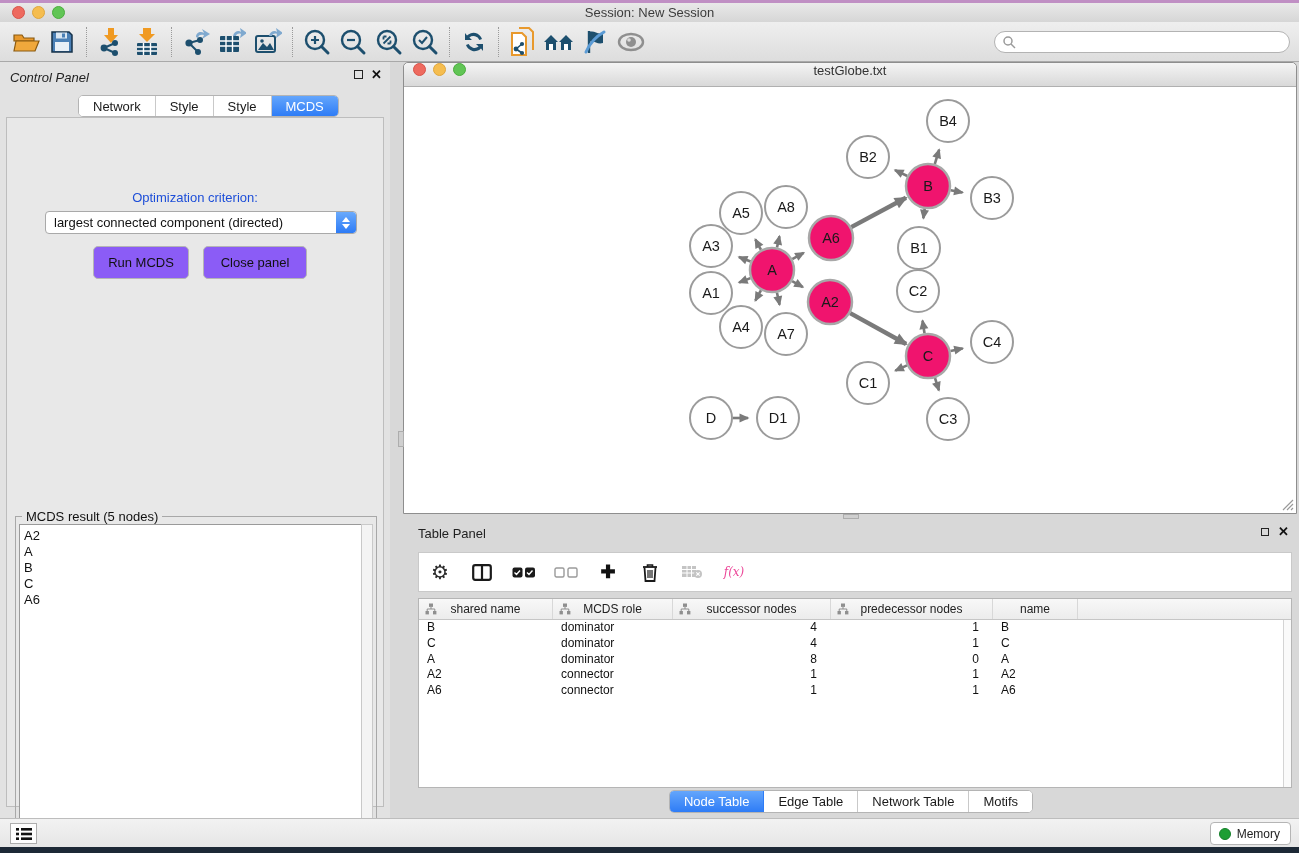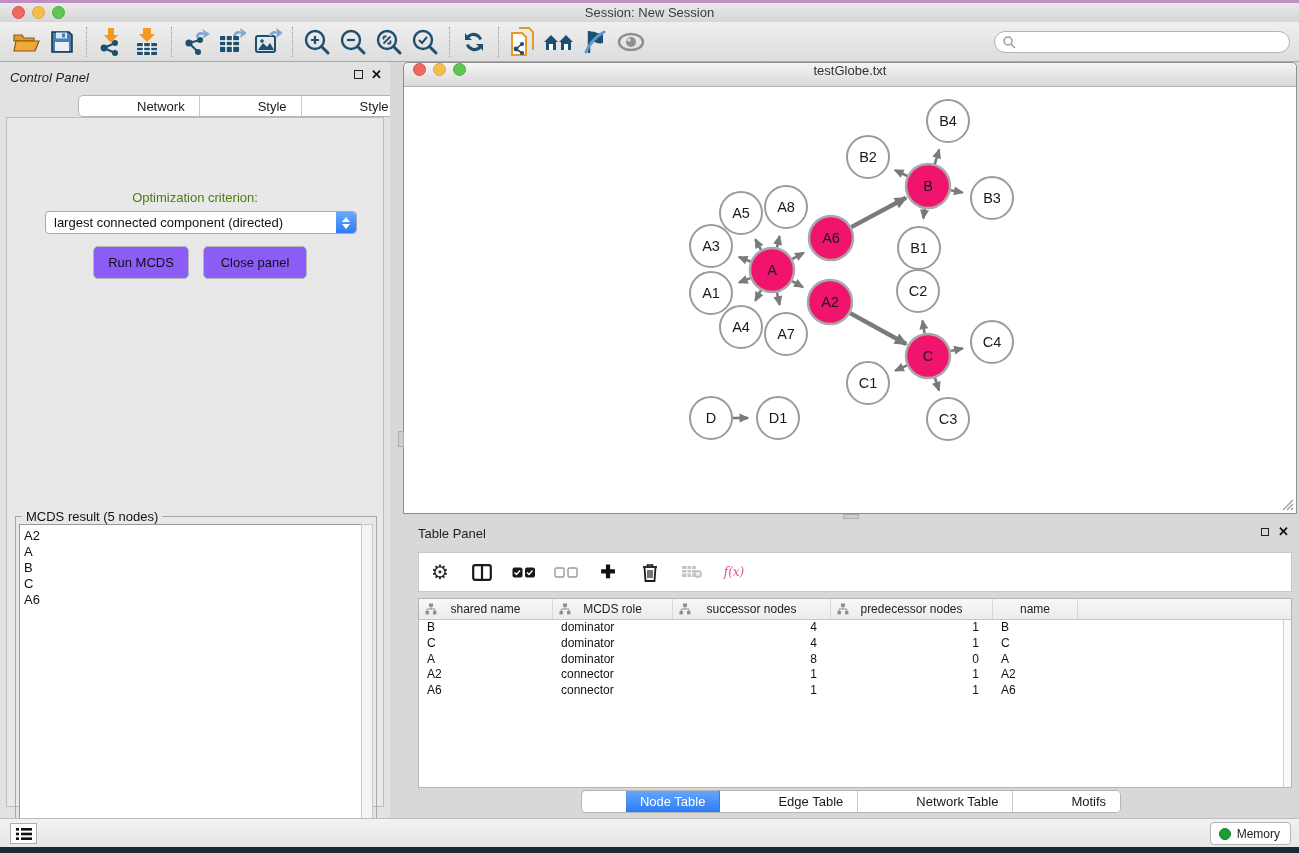--- a/index.html
+++ b/index.html
@@ -30,28 +30,28 @@
   
   .control-panel { position:absolute; left:0; top:62px; width:390px; height:756px; background:#e2e2e2; }
   .panel-head { position:absolute; left:0; top:4px; width:100%; height:22px; display:flex; align-items:center; }
   .panel-title { margin-left:10px; font-size:13px; color:#222;font-style:italic; }
   .panel-ctrls { position:absolute; right:8px; top:3px; display:flex; gap:8px; align-items:center; }
   .float-box { width:9px; height:9px; border:1.5px solid #222; display:inline-block; }
   .close-x { font-size:13px; font-weight:bold; color:#111; line-height:11px; }
 
   .seg { display:flex; border:1px solid #b4b4b4; border-radius:5px; background:#fff; overflow:hidden; height:22px; }
   .seg .seg-item { padding:0 14px; display:flex; align-items:center; font-size:13px; color:#1a1a1a;
-                   border-right:1px solid #c9c9c9; background:#fff;margin-left:44px; }
+                   border-right:1px solid #c9c9c9; background:#fff; }
   .seg .seg-item:last-child { border-right:none; }
   .seg .seg-item.active { background:linear-gradient(#64a6fc,#2e7cf6); color:#fff; border-right-color:#2e7cf6; }
   .cp-tabs { position:absolute; left:78px; top:33px; }
 
   .cp-content { position:absolute; left:6px; top:55px; width:378px; height:690px;
                 border:1px solid #bdbdbd; background:#e8e8e8; }
-  .opt-label { position:absolute; left:0; width:100%; top:72px; text-align:center; font-size:13px; color:#4d7c0f; }
+  .opt-label { position:absolute; left:0; width:100%; top:72px; text-align:center; font-size:13px; color:#1d4ed8; }
   .dropdown { position:absolute; left:38px; top:93px; width:312px; height:23px; background:#fff;
               border:1px solid #a9a9a9; border-radius:4px; display:flex; align-items:center; overflow:hidden; }
   .dropdown .dd-text { flex:1; padding-left:8px; font-size:13px; color:#111; white-space:nowrap; }
   .dd-stepper { width:20px; height:100%; background:linear-gradient(#6aaafc,#2d7bf6); border-radius:0 3px 3px 0;
                 display:flex; flex-direction:column; align-items:center; justify-content:center; gap:2px; }
   .dd-stepper i { width:0; height:0; border-left:4px solid transparent; border-right:4px solid transparent; }
   .dd-up { border-bottom:5px solid #fff; }
   .dd-down { border-top:5px solid #fff; }
   .btn { position:absolute; height:33px; background:#8b5cf6; border:1px solid #b5b5b5; border-radius:5px;
          font-size:13px; color:#111; display:flex; align-items:center; justify-content:center; }

